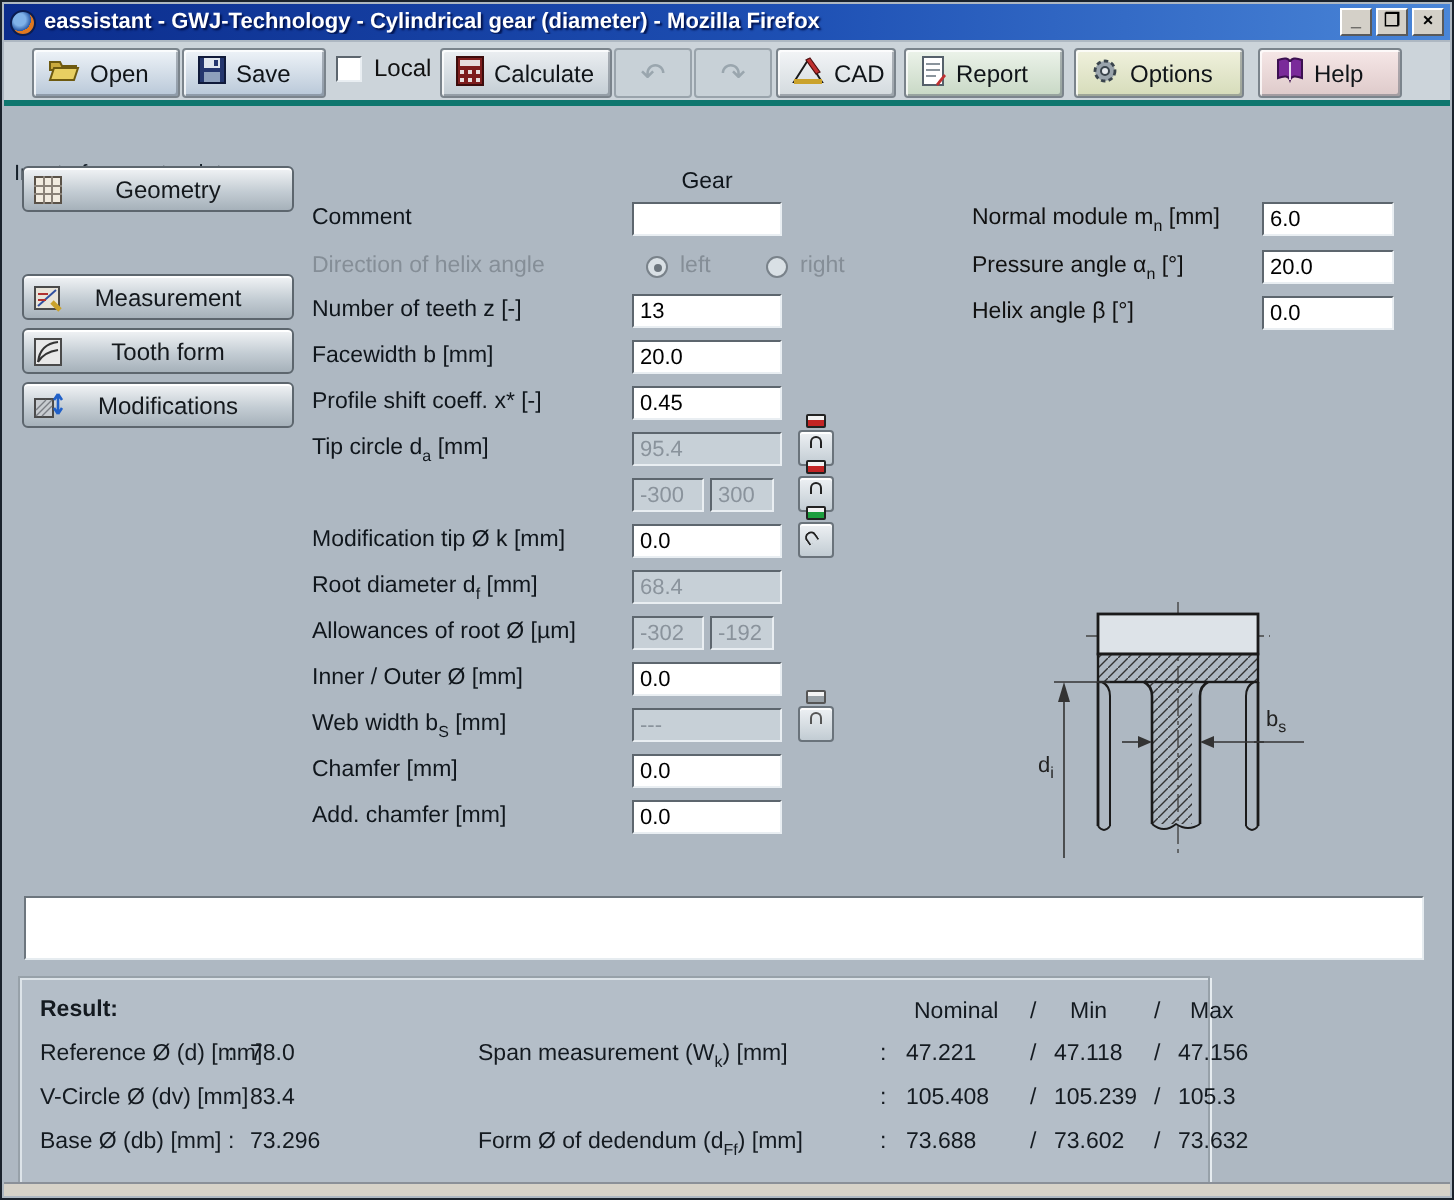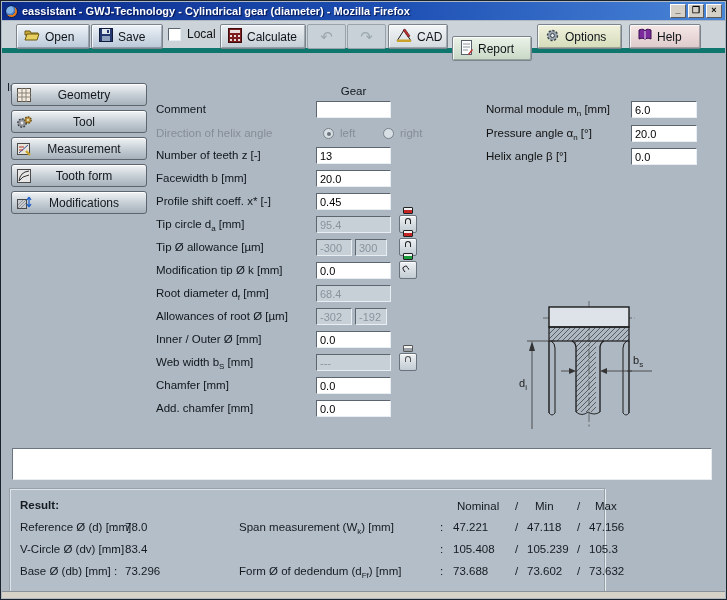--- a/index.html
+++ b/index.html
@@ -13,29 +13,29 @@
     background:linear-gradient(90deg,#0b2c8c 0%, #1e50b4 55%, #4a86d8 100%);
     display:flex; align-items:center; padding:0 3px; }
   .ff-icon { width:13px; height:13px; border-radius:50%; margin-right:4px; flex:0 0 auto;
     background:radial-gradient(circle at 35% 35%, #7fb2e8 0 30%, #2a5ba8 55%, #e07820 56% 100%); border:1px solid #0a1c50; }
   .title-text { color:#fff; font-weight:bold; font-size:11px; white-space:nowrap; overflow:hidden; flex:1; text-shadow:1px 1px 1px #00114a; }
   .winbtns { display:flex; gap:2px; }
   .winbtn { width:16px; height:14px; background:#d4d0c8; border:1px solid; border-color:#fff #5a5a5a #5a5a5a #fff;
     font-size:9px; line-height:11px; text-align:center; color:#000; font-weight:bold; }
 
   
-  .toolbar { position:absolute; top:20px; left:1px; right:1px; height:32px; background:#ccd4da; border-bottom:5px solid #0f766e; }
+  .toolbar { position:absolute; top:20px; left:1px; right:1px; height:32px; background:#ccd4da; border-bottom:3px solid #0f766e; }
   .tbtn { position:absolute; top:3px; height:25px; border:1px solid #7b848c; border-radius:2px;
     display:flex; align-items:center; gap:5px; padding:0 7px; font-size:12px; color:#101418;
     box-shadow:inset 1px 1px 0 rgba(255,255,255,.75), inset -1px -1px 0 rgba(90,100,110,.45); }
   .tbtn svg { flex:0 0 auto; }
   .bt-blue  { background:linear-gradient(#eef3f8,#b9c8d8); }
   .bt-gray  { background:linear-gradient(#eceff2,#c3cdd4); }
   .bt-plain { background:linear-gradient(#f3f5f7,#d3dade); }
-  .bt-green { background:linear-gradient(#ecf3ea,#c8d8c5);margin-top:12px; }
+  .bt-green { background:linear-gradient(#ecf3ea,#c8d8c5); }
   .bt-olive { background:linear-gradient(#f0f1dd,#d6dcba); }
   .bt-pink  { background:linear-gradient(#f6e7e7,#decaca); }
   .bt-flat  { background:#c8d1d7; color:#9aa6ae; font-size:15px; justify-content:center; box-shadow:none; border-color:#99a3ab; }
   .local-wrap { position:absolute; left:166px; top:6px; display:flex; align-items:center; gap:6px; }
   .checkbox { width:13px; height:13px; background:#fff; border:1px solid; border-color:#5d666e #e9eef2 #e9eef2 #5d666e; }
 
   
   .statusline { position:absolute; top:56px; left:6px; color:#16202a; font-size:11px;margin-top:24px; }
 
   
@@ -187,31 +187,20 @@
           <g stroke="#8a8278">
             <line x1="1" y1="6" x2="15" y2="6"></line>
             <line x1="1" y1="10" x2="15" y2="10"></line>
             <line x1="6" y1="1" x2="6" y2="15"></line>
             <line x1="10" y1="1" x2="10" y2="15"></line>
           </g>
         </svg>
       </span>
     <span class="side-label">Geometry</span>
   </div>
-  <div class="side-btn" style="top:109px;">
-    <span class="side-ic">
-        <svg width="17" height="16" viewBox="0 0 17 16">
-          <circle cx="6" cy="9" r="4.2" fill="#8e9298" stroke="#3a3e44" stroke-width="1.3" stroke-dasharray="1.8 1.4"></circle>
-          <circle cx="6" cy="9" r="1.4" fill="#e8e8e8"></circle>
-          <circle cx="12" cy="6" r="3.2" fill="#b8923c" stroke="#5c4410" stroke-width="1.2" stroke-dasharray="1.6 1.3"></circle>
-          <circle cx="12" cy="6" r="1.1" fill="#f0e8d0"></circle>
-        </svg>
-      </span>
-    <span class="side-label">Tool</span>
-  </div>
   <div class="side-btn" style="top:136px;">
     <span class="side-ic">
         <svg width="16" height="16" viewBox="0 0 16 16">
           <rect x="1.5" y="2.5" width="12" height="11" fill="#e8e4da" stroke="#4a4a4a"></rect>
           <path d="M3,12 L12,4" stroke="#3050a0"></path>
           <path d="M3,6 h5 M3,9 h4" stroke="#b03030"></path>
           <path d="M10,10 l4,4" stroke="#caa22c" stroke-width="2.4"></path>
         </svg>
       </span>
     <span class="side-label">Measurement</span>
@@ -253,21 +242,20 @@
   <div class="flabel" style="top:169px;">Facewidth b [mm]</div>
   <input class="inp w75" style="top: 169px;" value="20.0">
 
   <div class="flabel" style="top:192px;">Profile shift coeff. x* [-]</div>
   <input class="inp w75" style="top: 192px;" value="0.45">
 
   <div class="flabel" style="top:215px;"><span>Tip circle d</span><sub>a</sub><span> [mm]</span></div>
   <input class="inp w75 dis" style="top: 215px;" value="95.4">
   <div class="lockbtn" style="top:214px;"><span class="lock red"><span class="shackle"></span><span class="body"></span></span></div>
 
-  <div class="flabel" style="top:238px;">Tip Ø allowance [µm]</div>
   <input class="inp wA dis" style="top: 238px;" value="-300">
   <input class="inp wB dis" style="top: 238px;" value="300">
   <div class="lockbtn" style="top:237px;"><span class="lock red"><span class="shackle"></span><span class="body"></span></span></div>
 
   <div class="flabel" style="top:261px;">Modification tip Ø k [mm]</div>
   <input class="inp w75" style="top: 261px;" value="0.0">
   <div class="lockbtn" style="top:260px;"><span class="lock green"><span class="shackle"></span><span class="body"></span></span></div>
 
   <div class="flabel" style="top:284px;"><span>Root diameter d</span><sub>f</sub><span> [mm]</span></div>
   <input class="inp w75 dis" style="top: 284px;" value="68.4">

